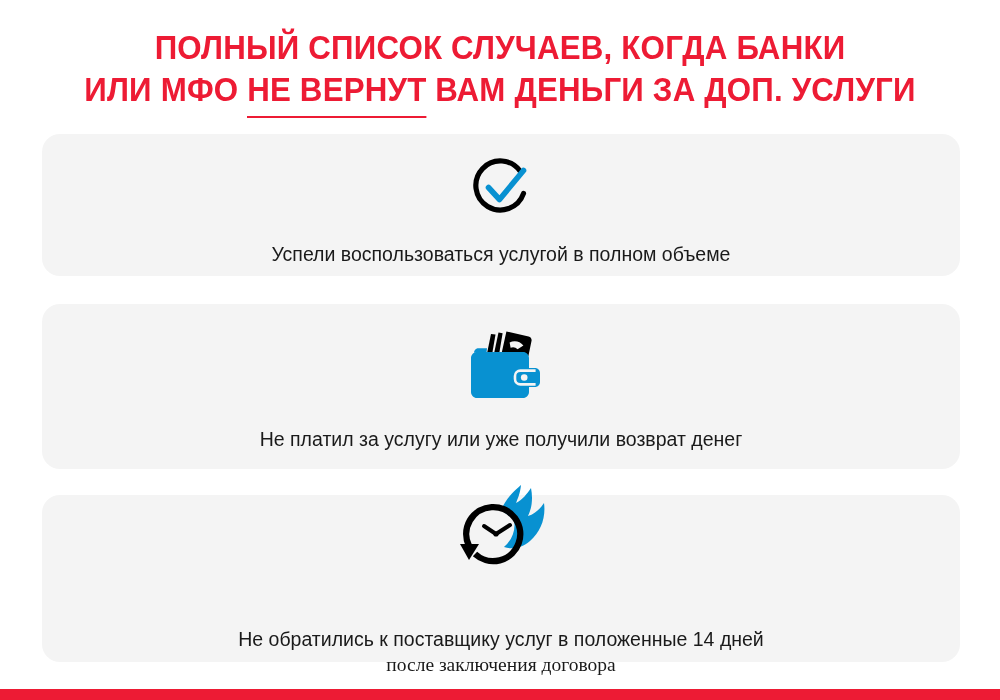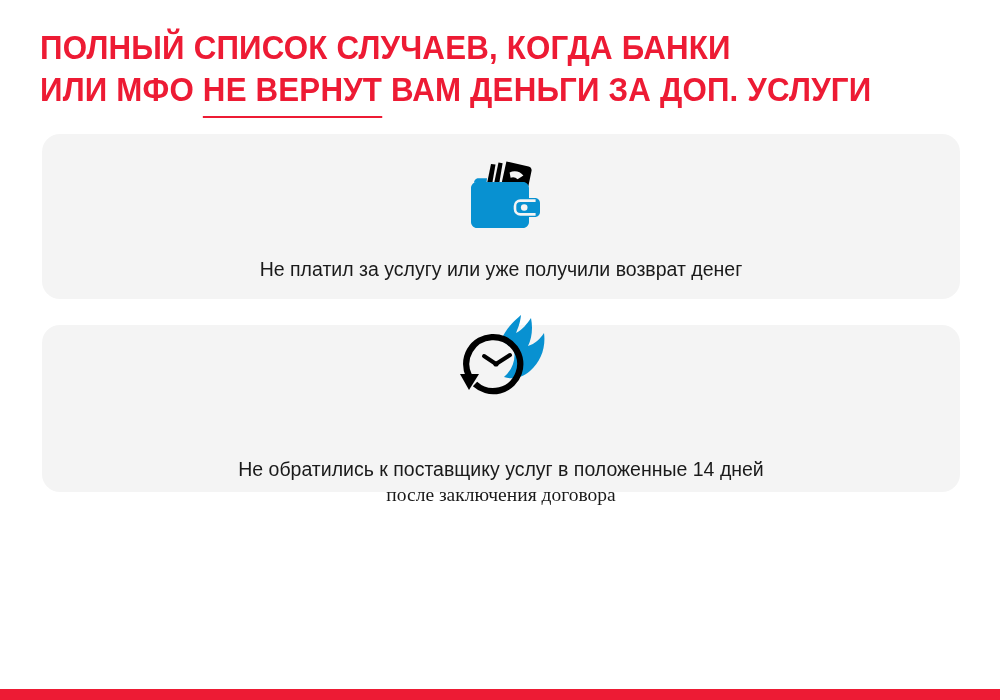--- a/index.html
+++ b/index.html
@@ -11,20 +11,21 @@
     height: 700px;
     background: #ffffff;
     font-family: "Liberation Sans", "DejaVu Sans", sans-serif;
     overflow: hidden;
     position: relative;
   }
 
   
   .header {
     padding-top: 26px;
+    text-align: center;
   }
   .title-line {
     color: #ED1B34;
     font-weight: bold;
     font-size: 34px;
     line-height: 42px;
     letter-spacing: 0.2px;
     text-transform: uppercase;
     transform: scaleX(0.92);
     transform-origin: center center;
@@ -102,20 +103,31 @@
 
 <div class="header">
   <div class="title-line title-line-1">ПОЛНЫЙ СПИСОК СЛУЧАЕВ, КОГДА БАНКИ</div>
   <div class="title-line title-line-2">
     <span>ИЛИ МФО </span><span class="title-emph">НЕ ВЕРНУТ</span><span> ВАМ ДЕНЬГИ ЗА ДОП. УСЛУГИ</span>
   </div>
 </div>
 
 <div class="cards">
 
+  <div class="card card-1">
+    <span class="card-icon icon-check">
+      <svg width="76" height="76" viewBox="0 0 76 76" xmlns="http://www.w3.org/2000/svg">
+        <path d="M57.5 22.5 A24.5 24.5 0 1 0 60.5 44.5" fill="none" stroke="#000000" stroke-width="5.2" stroke-linecap="round"></path>
+        <path d="M25.5 38.5 L36.5 50.5 L60.5 21.5" fill="none" stroke="#0891D1" stroke-width="5.6" stroke-linecap="round" stroke-linejoin="round"></path>
+      </svg>
+    </span>
+    <div class="card-text">
+      <span>Успели воспользоваться услугой в полном объеме</span>
+    </div>
+  </div>
 
   <div class="card card-2">
     <span class="card-icon icon-wallet">
       <svg width="82" height="78" viewBox="0 0 82 78" xmlns="http://www.w3.org/2000/svg">
 
         <g fill="#000000">
           <path d="M26.5 30 L31 8 L35.5 8.4 L31.8 30 Z"></path>
           <path d="M33.5 30 L38.5 6.6 L42.6 7.2 L38.8 30 Z"></path>
           <path d="M41 30 L46.4 5.4 L68.6 10.4 C70.8 10.9 72 12.9 71.5 15 L68.4 30 Z"></path>
         </g>

